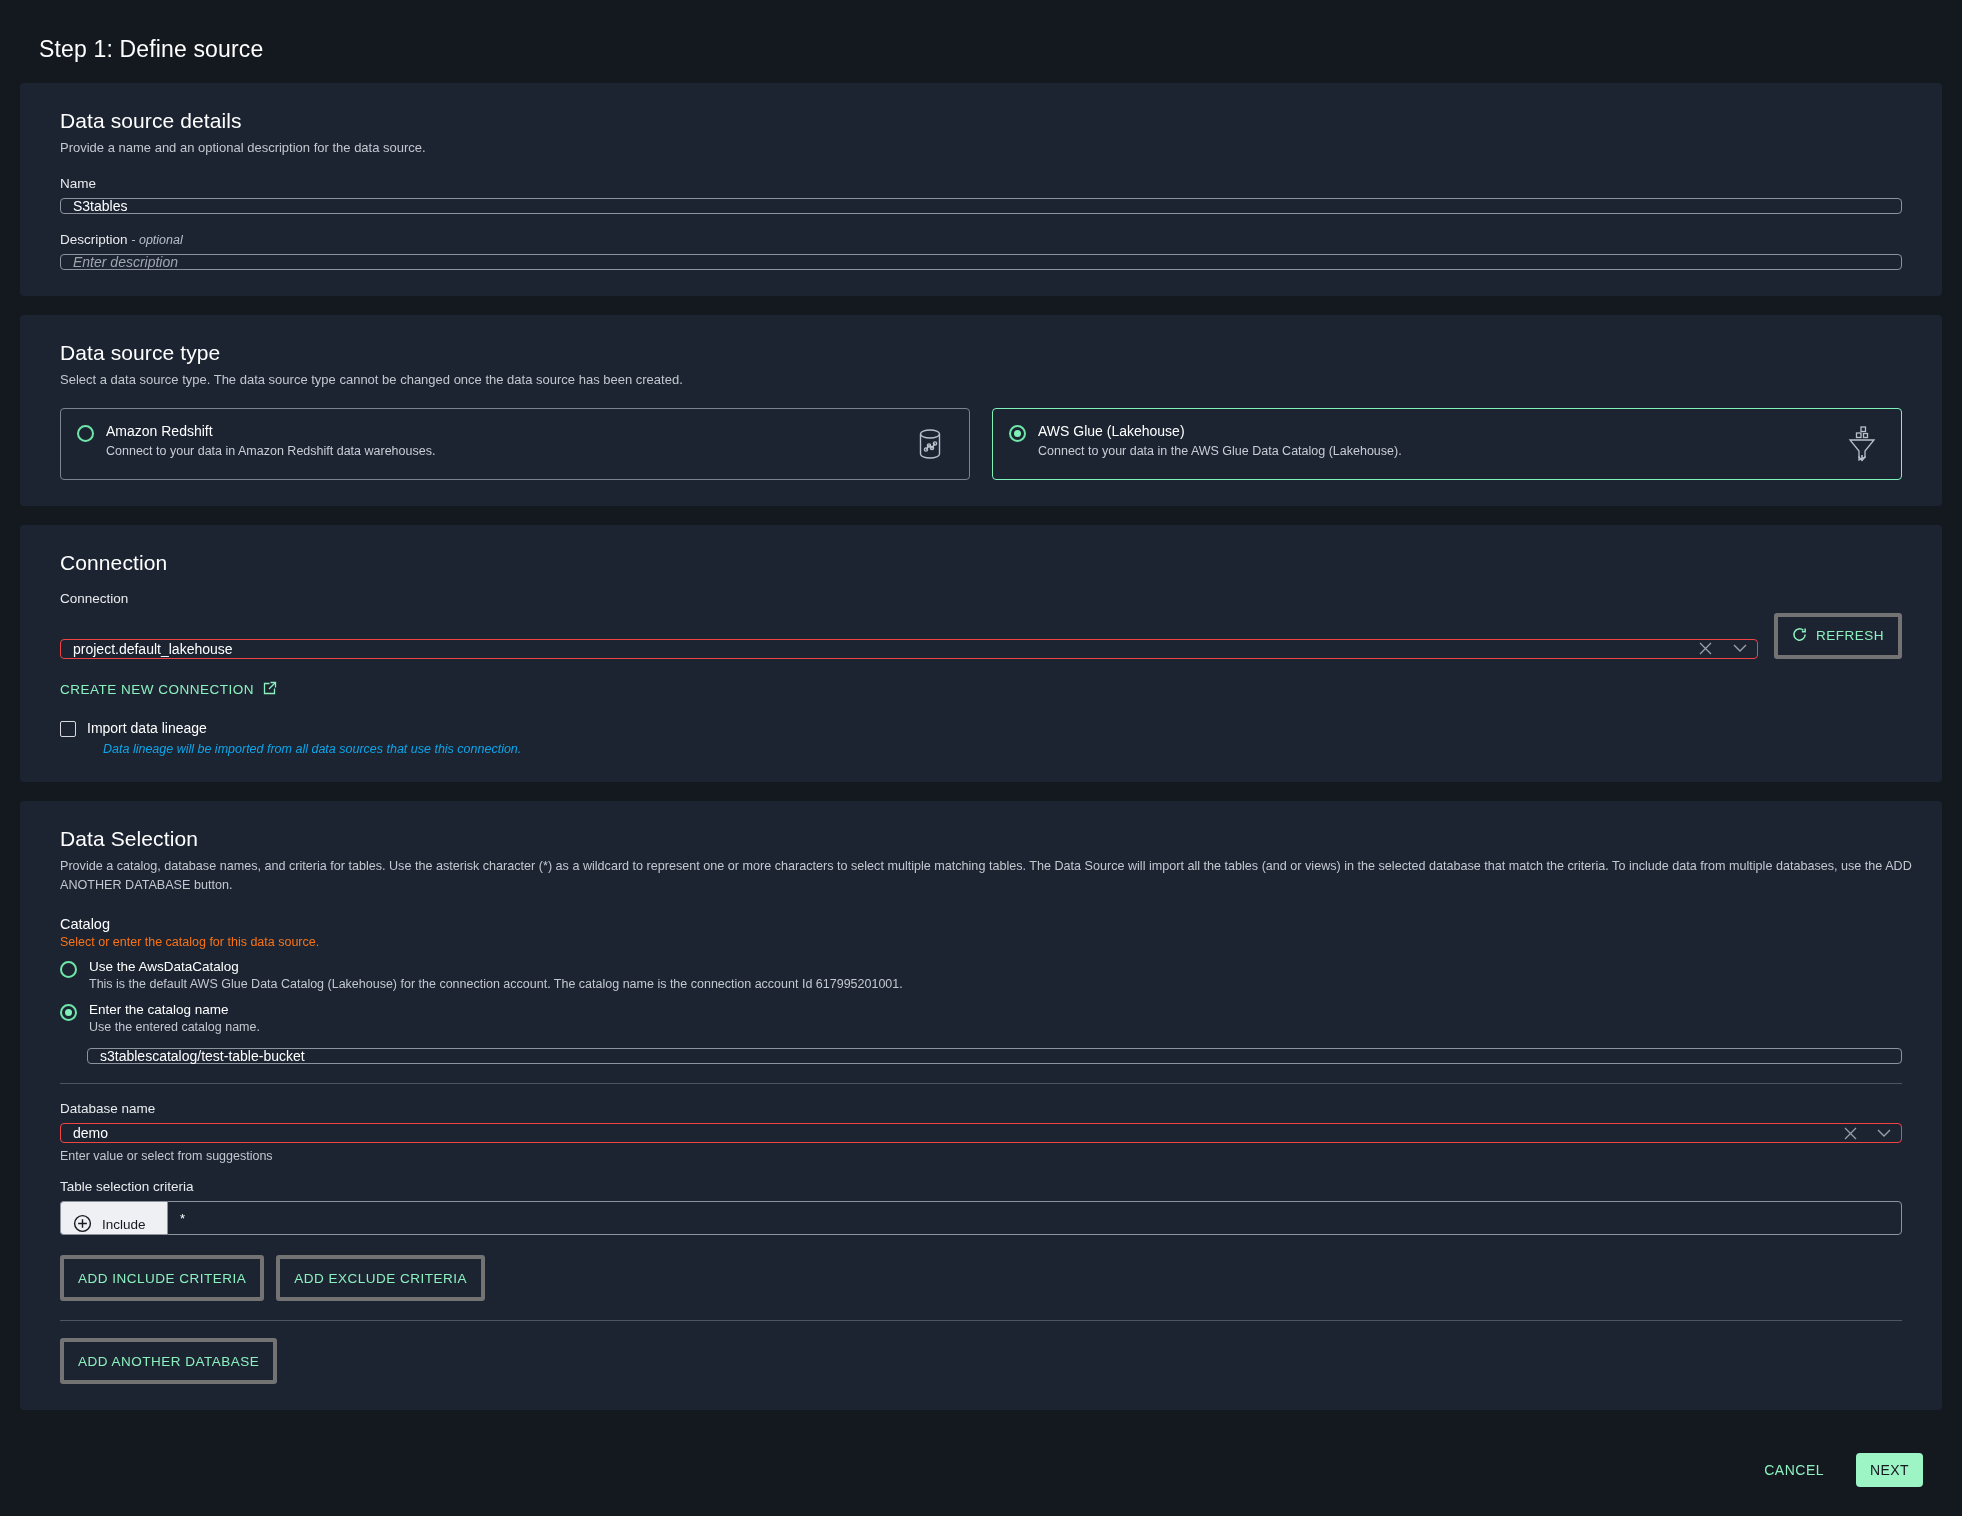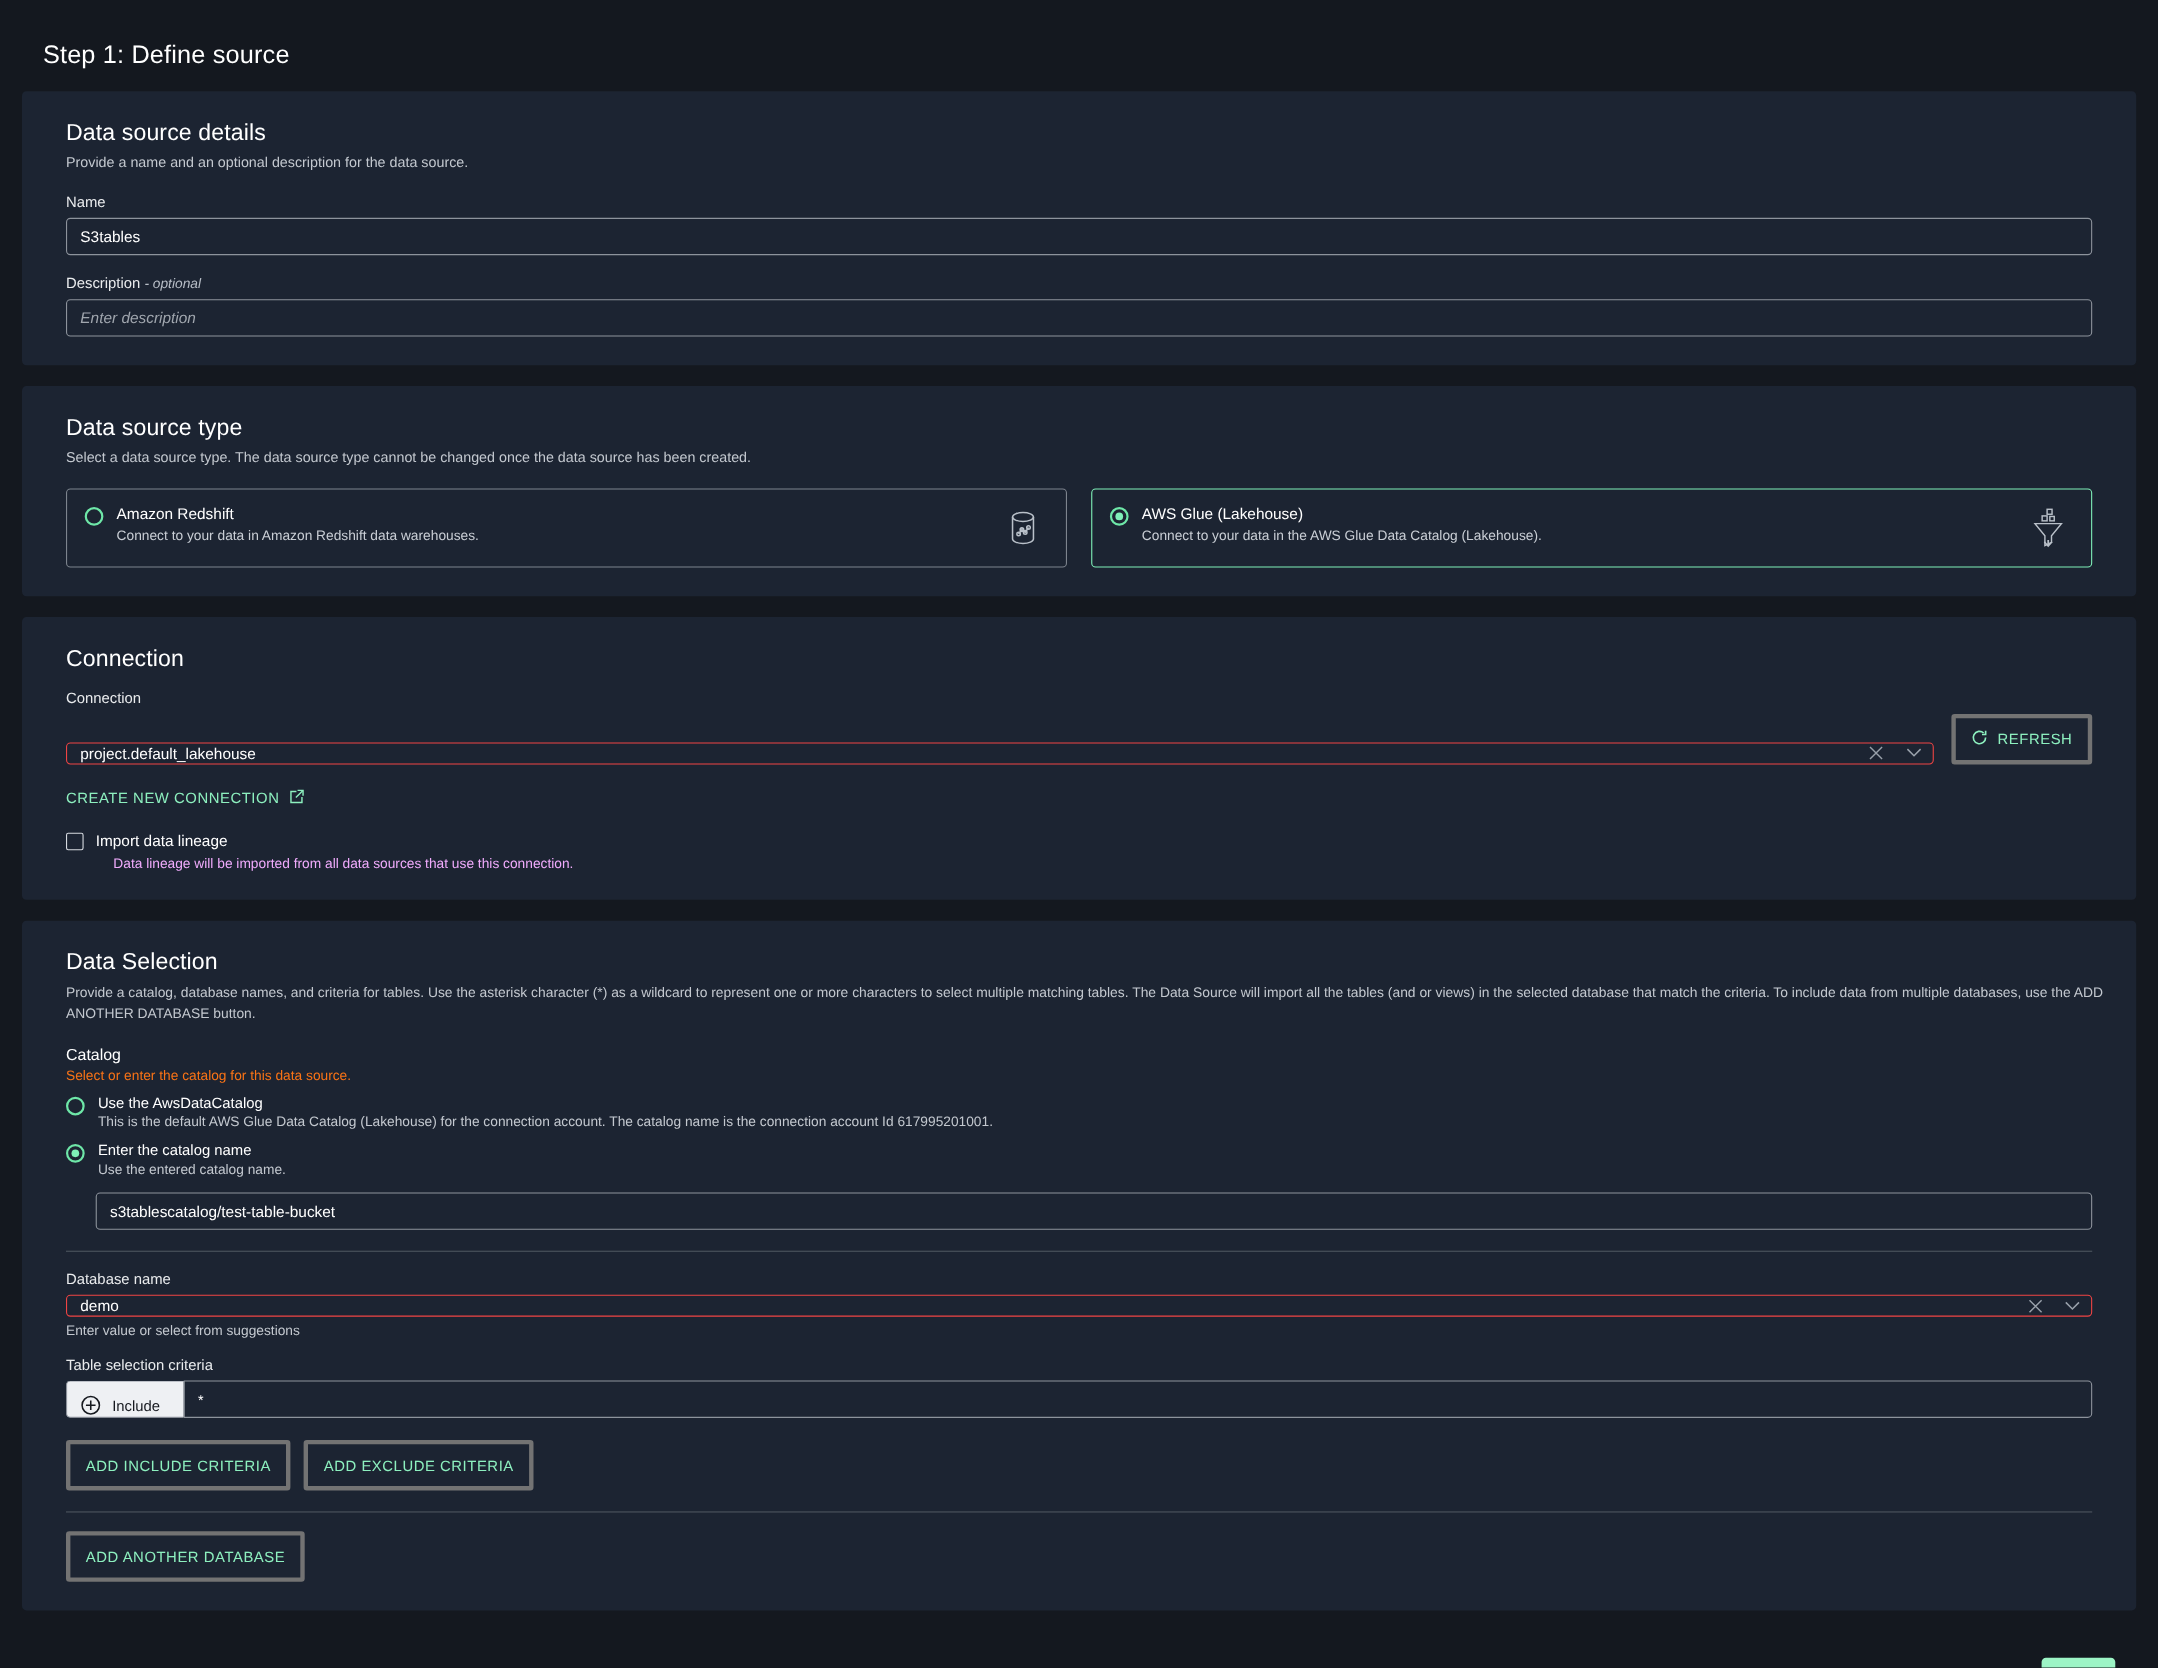--- a/index.html
+++ b/index.html
@@ -53,21 +53,21 @@
     font-weight: 400;
   }
   .field-label .opt {
     color: #b8bec7;
     font-style: italic;
     font-size: 12.5px;
   }
 
   .input {
     width: 100%;
-    height: 34px;
+    height: 16px;
     background: #1c2432;
     border: 1px solid #8d939c;
     border-radius: 4px;
     color: #ffffff;
     font-size: 14px;
     font-family: "Liberation Sans", sans-serif;
     padding: 0 12px;
     line-height: 32px;
     display: flex;
     align-items: center;
@@ -166,21 +166,21 @@
   .checkrow { display: flex; align-items: flex-start; margin-top: 22px; }
   .checkbox {
     width: 16px; height: 16px;
     border: 1.5px solid #d6dae0;
     border-radius: 2px;
     background: transparent;
     margin-top: 1px;
     flex: none;
   }
   .checkrow .lbl { font-size: 14px; color: #ffffff; margin-left: 11px; }
-  .check-sub { font-size: 12.5px; color: #f0abfc; margin: 5px 0 0 43px; }
+  .check-sub { font-size: 12.5px; color: #0ea5e9; margin: 5px 0 0 43px; font-style: italic; }
 
   
   .desc-block {
     font-size: 12.6px;
     color: #c3c8cf;
     line-height: 1.5;
     margin: 0 0 22px 12px;
     max-width: 1860px;
   }
   .sub-label { font-size: 14.5px; color: #ffffff; margin: 0 0 3px 0; }

